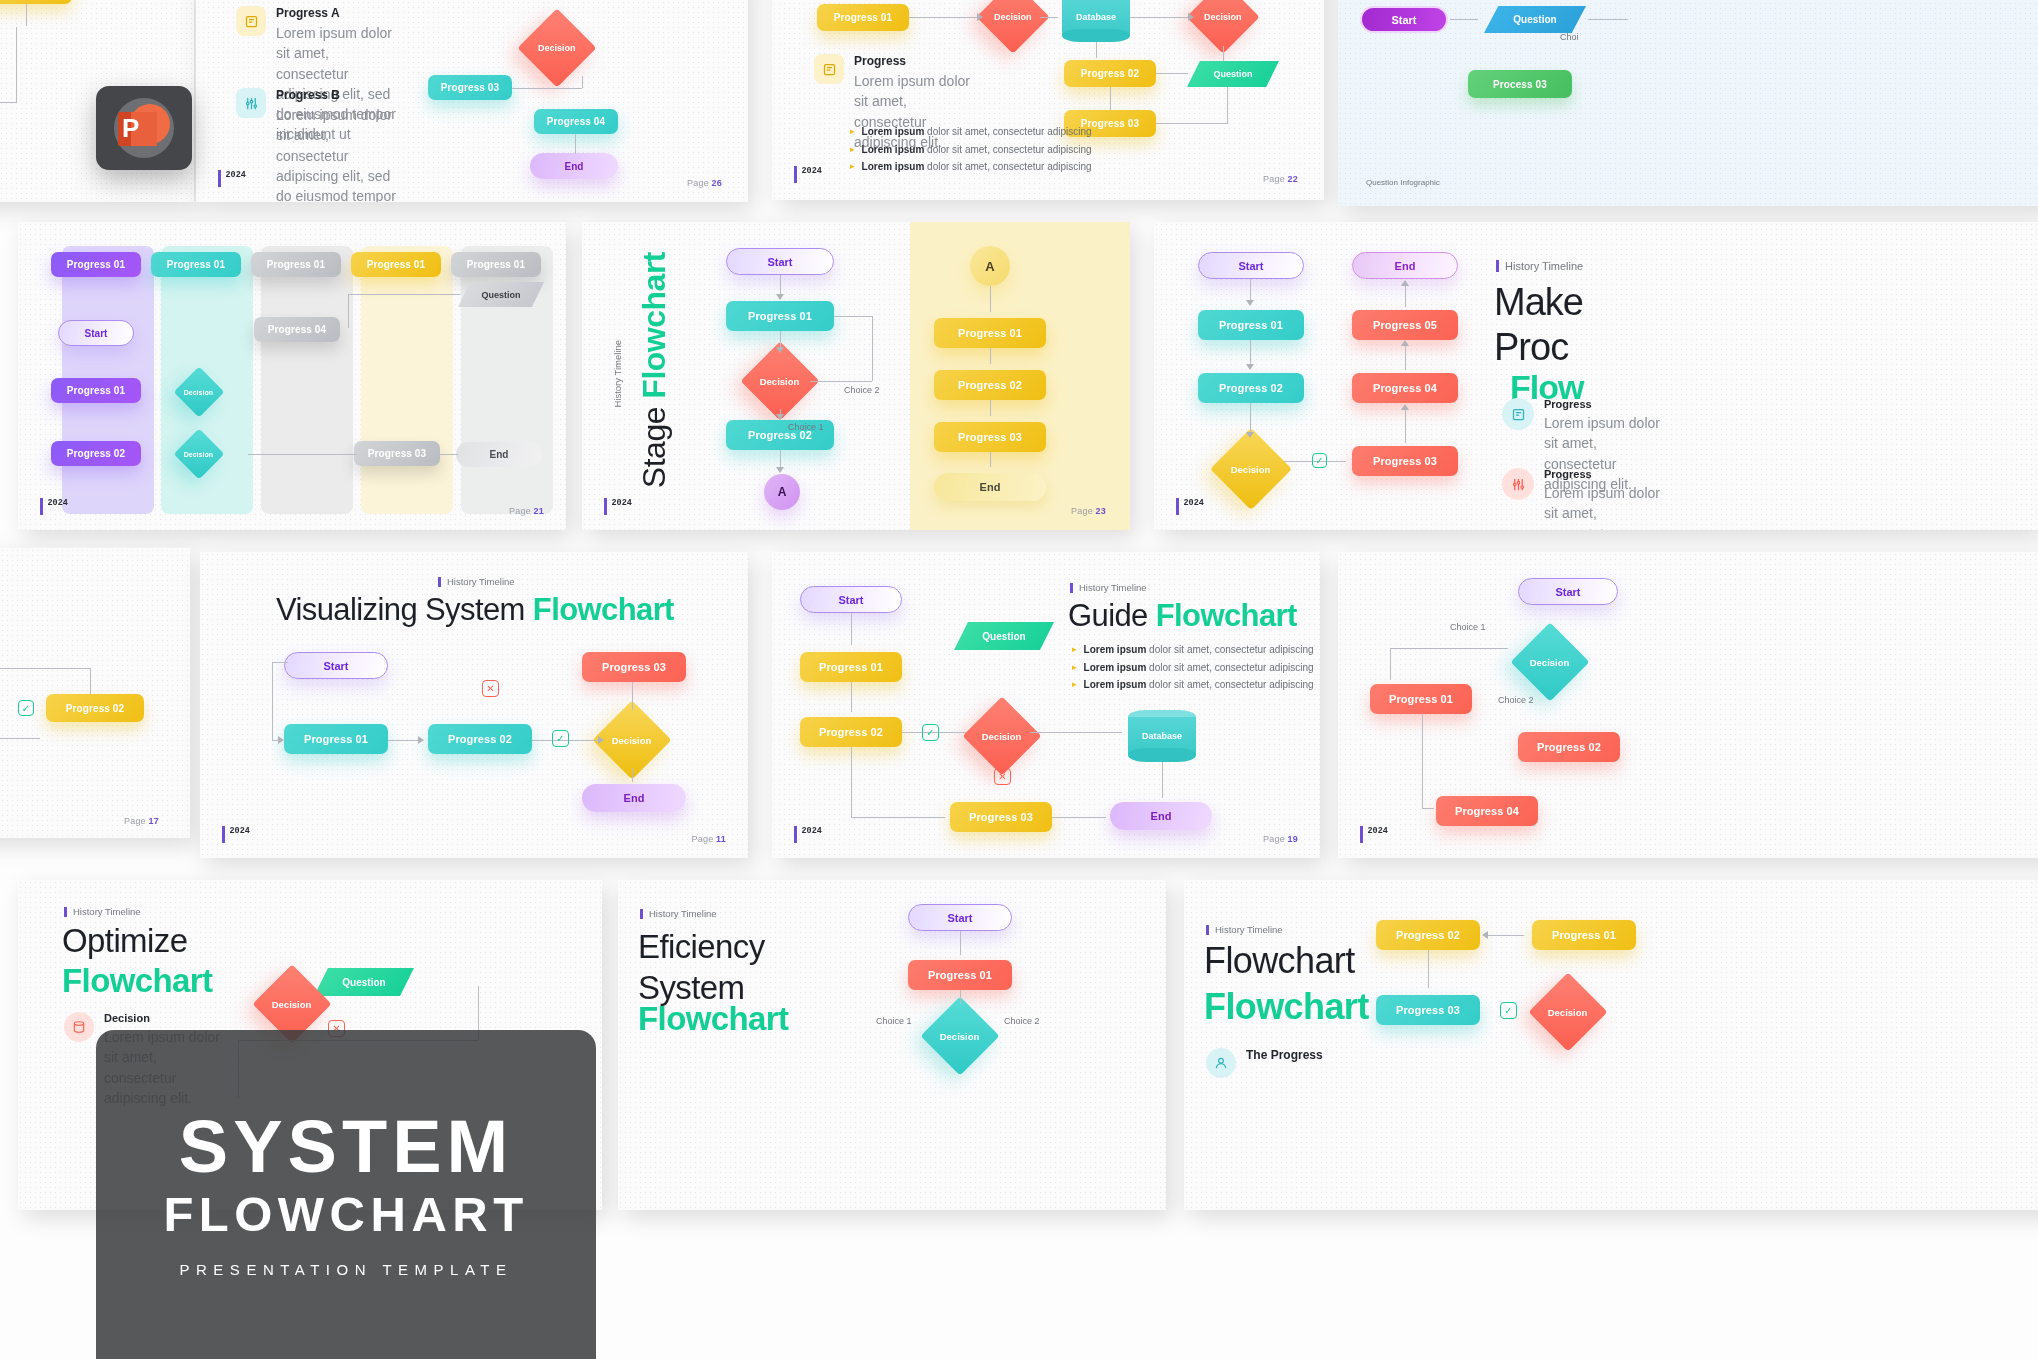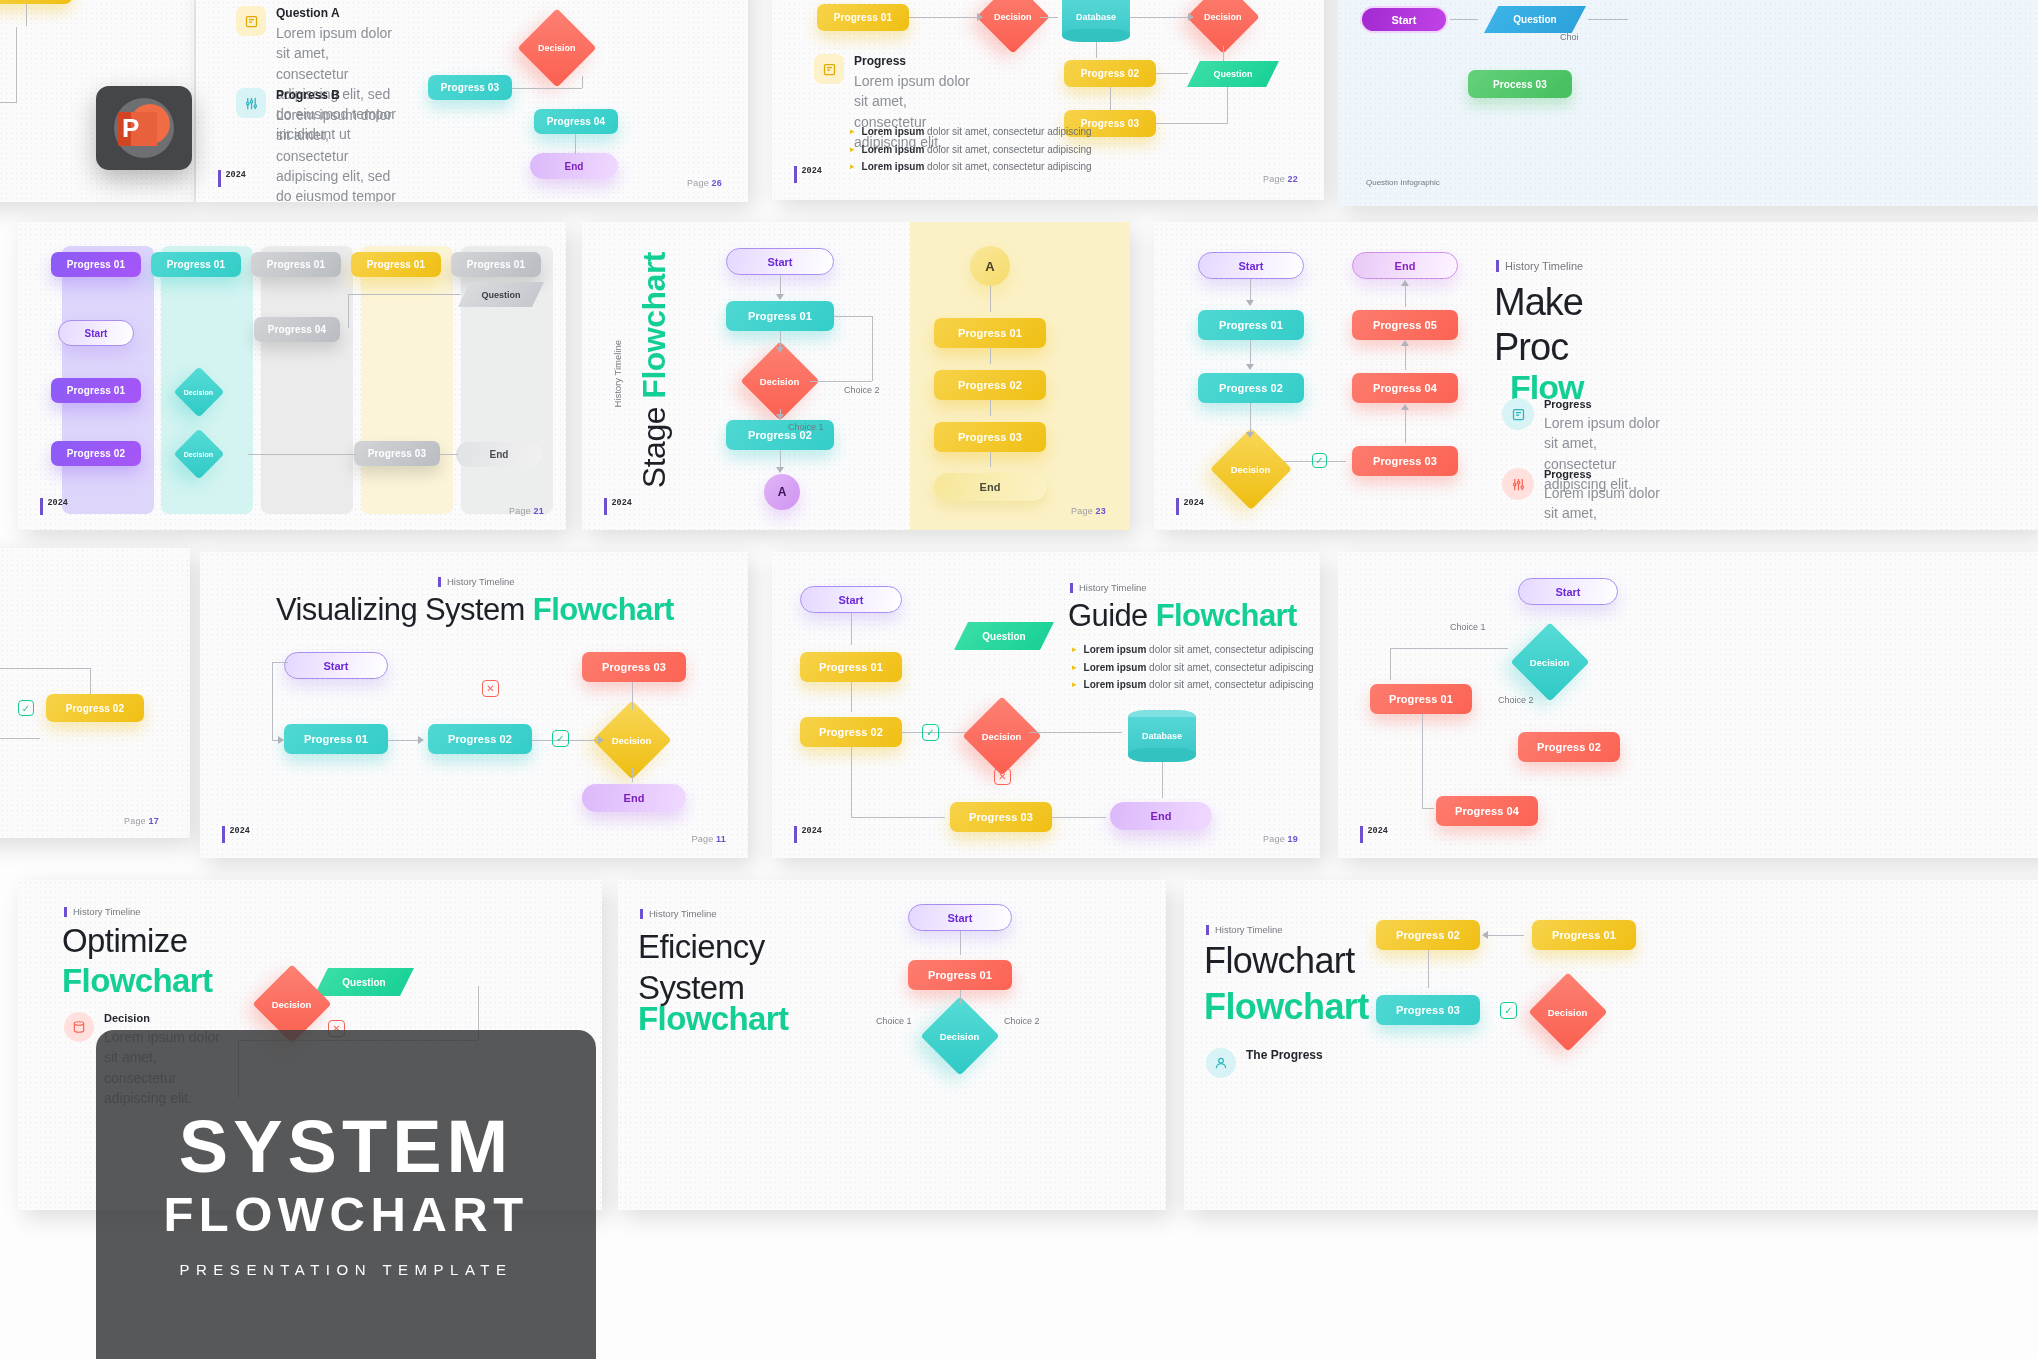--- a/index.html
+++ b/index.html
@@ -198,21 +198,21 @@
     <div class="slide-inner">
 
       <div class="legend-item" style="left:40px; top:36px;">
         <div class="ic" style="background:#fdf1c9;color:#e0a800;">
           <svg width="15" height="15" viewBox="0 0 24 24" fill="none" stroke="currentColor" stroke-width="2">
               <rect x="4" y="4" width="16" height="16" rx="2"></rect>
               <path d="M8 9h8M8 13h5"></path>
             </svg>
         </div>
         <div class="tx">
-          <h5>Question A</h5>
+          <h5>Progress A</h5>
           <p>Lorem ipsum dolor sit amet, consectetur adipiscing elit, sed do eiusmod tempor incididunt ut</p>
         </div>
       </div>
 
       <div class="legend-item" style="left:40px; top:118px;">
         <div class="ic" style="background:#d7f3f5;color:#2fb4bd;">
           <svg width="15" height="15" viewBox="0 0 24 24" fill="none" stroke="currentColor" stroke-width="2">
               <path d="M6 3v7M6 14v7M12 3v4M12 11v10M18 3v11M18 18v3"></path>
               <circle cx="6" cy="12" r="2"></circle>
               <circle cx="12" cy="9" r="2"></circle>

